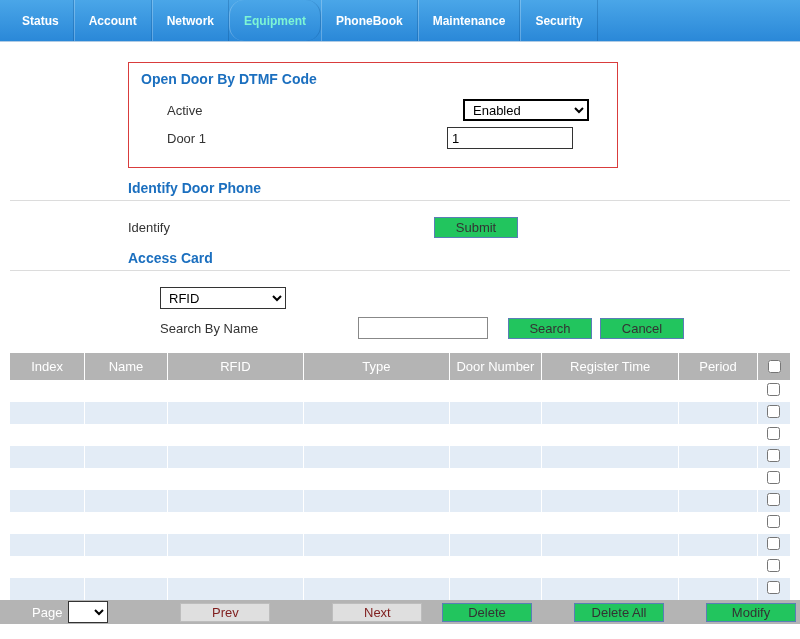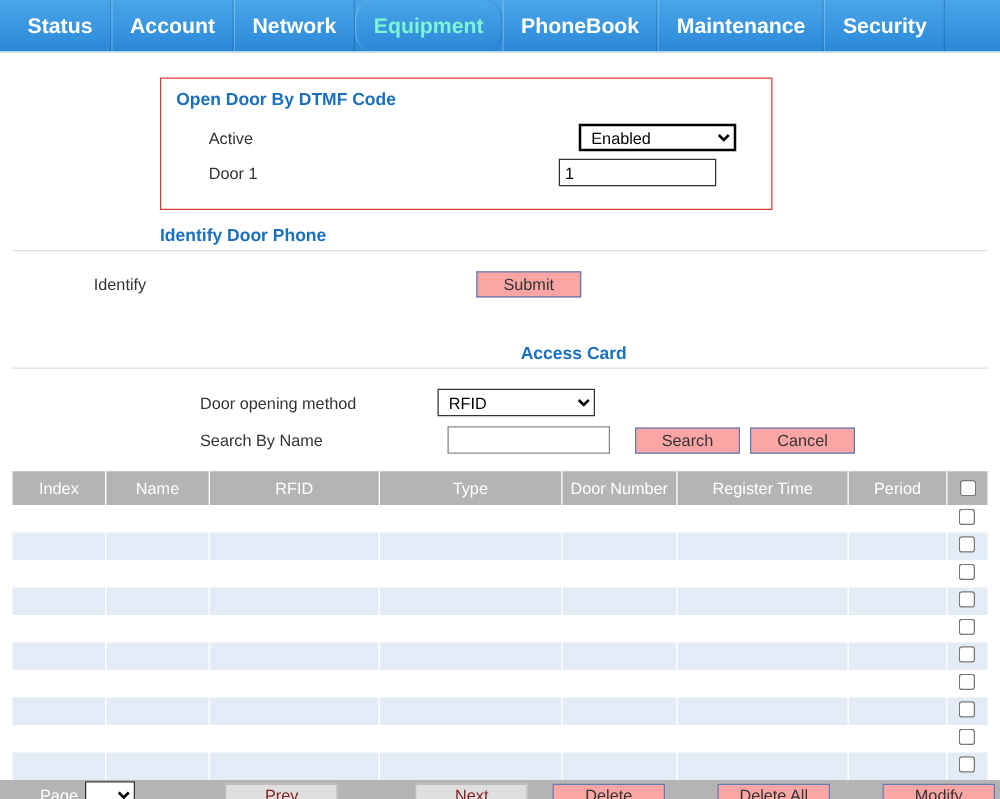--- a/index.html
+++ b/index.html
@@ -16,21 +16,21 @@
     background: linear-gradient(#4aa6e8, #2a88d8);
     height: 42px;
     display: flex;
     align-items: center;
     padding: 0 8px;
     border-bottom: 1px solid #b0cbe4;
   }
   .navbar .tab {
     color: #fff;
     font-weight: bold;
-    font-size: 17px;
+    font-size: 12px;
     padding: 0 14px;
     height: 100%;
     display: flex;
     align-items: center;
     border-left: 1px solid rgba(255,255,255,0.25);
     border-right: 1px solid rgba(0,60,120,0.25);
     cursor: pointer;
   }
   .navbar .tab:first-child { border-left: none; }
   .navbar .tab.active { color: #7ef5d4; border-radius: 15px; }
@@ -72,38 +72,38 @@
     margin-left: 38px;
   }
   .row-label {
     width: 190px;
     font-size: 13px;
   }
   .row.inbox .row-label {
     width: 280px;
   }
   .row-label-wide {
-    margin-left: 65px;
+    margin-left: 118px;
     width: 190px;
   }
 
   select, input[type=text] {
     font-size: 13px;
     padding: 1px 4px;
     border: 1px solid #333;
     background: #fff;
     height: 22px;
   }
   select.wide { width: 126px; }
   select.active { width: 126px; border: 2px solid black; font-weight: normal; margin-left: 16px; }
   input.door { width: 126px; }
   input.search { width: 130px; border: 1px solid #888; }
 
   .btn {
-    background: #fca5a5;
+    background: #22c55e;
     border: 1px solid #5a7eb6;
     padding: 2px 0;
     font-size: 13px;
     width: 84px;
     text-align: center;
     cursor: pointer;
     color: #333;
   }
   .btn.disabled {
     color: #7f1d1d;
@@ -209,25 +209,24 @@
   </div>
 
   <div class="section-title">Identify Door Phone</div>
   <div class="divider"></div>
   <div class="row">
     <div class="row-label-wide">Identify</div>
     <div style="width:116px;"></div>
     <button class="btn">Submit</button>
   </div>
 
-  <div class="section-title" style="margin-top:36px;text-align:center;">Access Card</div>
+  <div class="section-title" style="margin-top:12px;">Access Card</div>
   <div class="divider"></div>
 
   <div class="method-row">
-    <div class="row-label">Door opening method</div>
     <select class="wide">
       <option>RFID</option>
     </select>
   </div>
 
   <div class="search-row">
     <div class="row-label">Search By Name</div>
     <input type="text" class="search" style="">
     <button class="btn" style="margin-left:12px;">Search</button>
     <button class="btn">Cancel</button>

